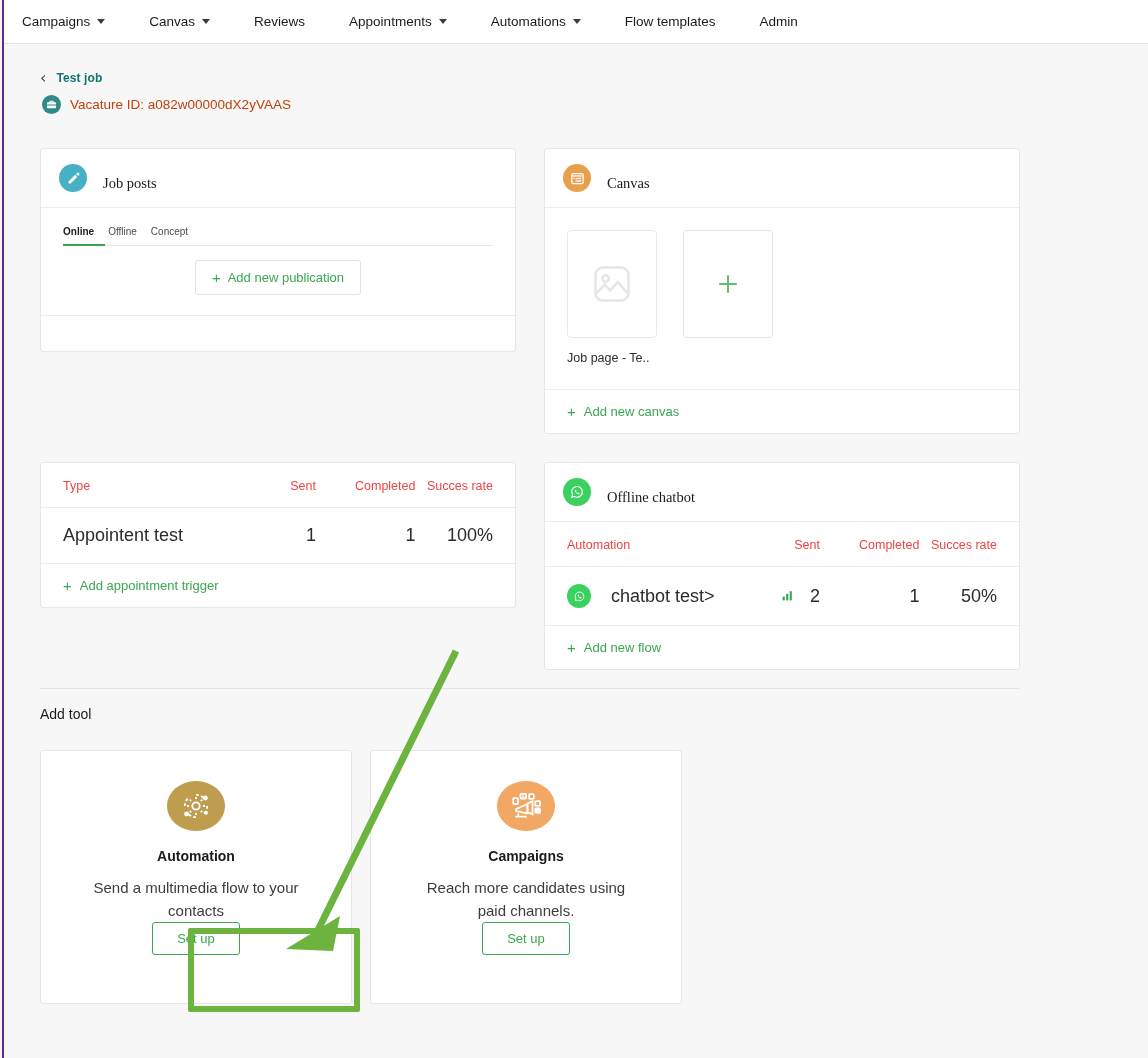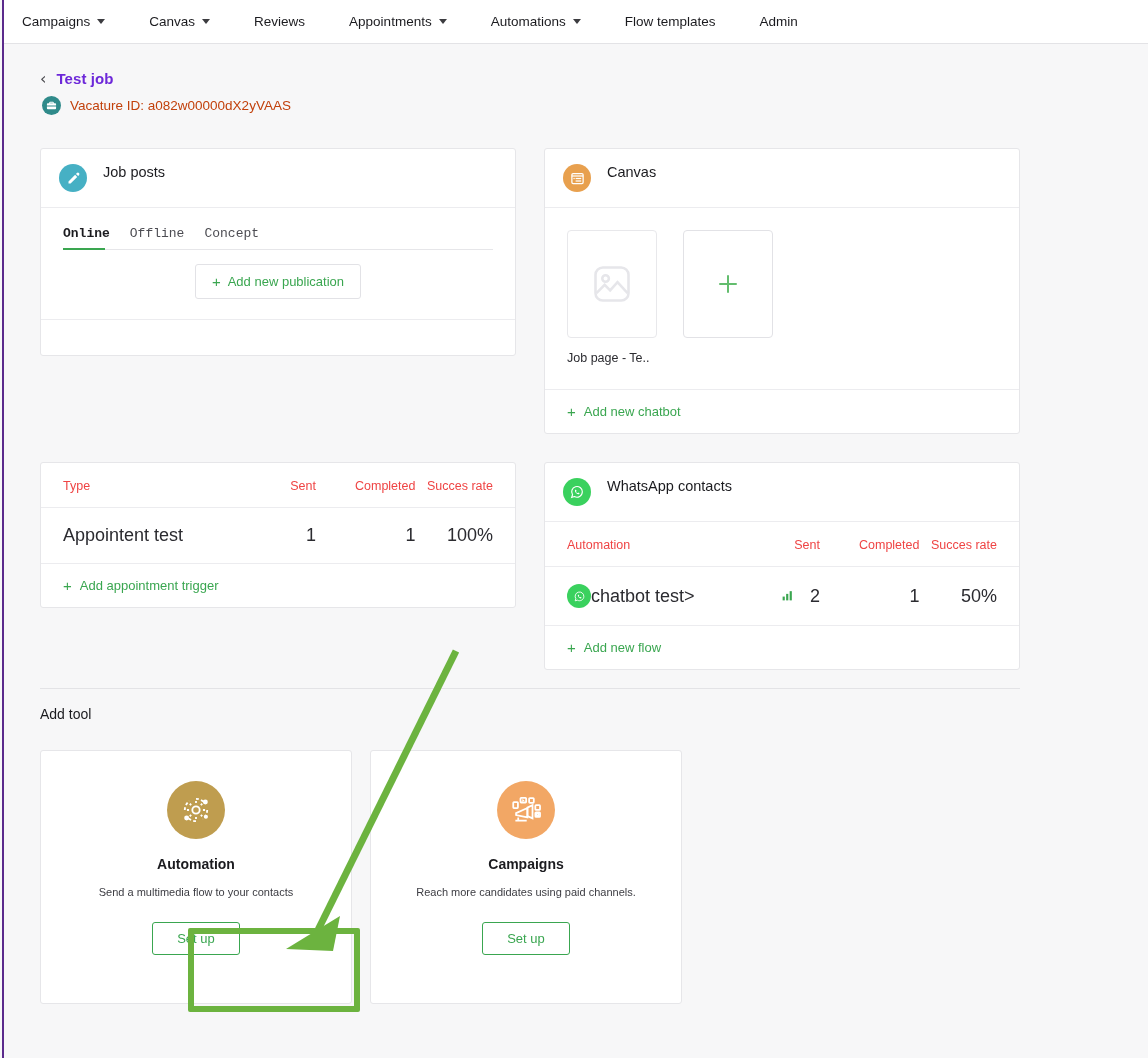--- a/index.html
+++ b/index.html
@@ -43,21 +43,21 @@
   }
   .crumb-row {
     display: flex; align-items: center; gap: 10px;
     margin: 26px 0 0 36px;
   }
   .back-chevron {
     font-size: 16px; color: #4a4a4f; line-height: 1; cursor: pointer;
     font-family: "DejaVu Sans", sans-serif;
   }
   .job-title {
-    font-size: 15px; font-weight: bold; color: #6d28d9; letter-spacing: .1px;
+    font-size: 12px; font-weight: bold; color: #0f766e; letter-spacing: .1px;
   }
   .vac-row {
     display: flex; align-items: center; gap: 9px;
     margin: 9px 0 0 38px;
   }
   .vac-badge {
     width: 19px; height: 19px; border-radius: 50%;
     background: #2f8a8a;
     display: flex; align-items: center; justify-content: center;
     flex: none;
@@ -71,35 +71,36 @@
     width: 980px;
   }
   .row { display: flex; gap: 28px; }
   .col { width: 476px; }
   .card {
     background: #ffffff;
     border: 1px solid #e6e6e9;
     border-radius: 3px;
   }
   .card-head {
-    display: flex; align-items: flex-start; gap: 16px;
+    display: flex; align-items: flex-end; gap: 16px;
     padding: 15px 18px;
     border-bottom: 1px solid #ececef;
+    font-family: Liberation Serif, serif;
   }
   .card-ico {
     width: 28px; height: 28px; border-radius: 50%;
     display: flex; align-items: center; justify-content: center; flex: none;
   }
   .card-ico svg { display: block; }
   .card-title { font-size: 14.5px; color: #1b1b1f; }
 
   
   .tabs {
-    display: flex; gap: 20px; padding: 18px 22px 0 22px;
-    font-size: 13px; color: #4c4c52; position: relative; font-family: Liberation Mono, monospace;
+    display: flex; gap: 14px; padding: 18px 22px 0 22px;
+    font-size: 10px; color: #4c4c52; position: relative;
   }
   .tab { padding-bottom: 8px; cursor: pointer; }
   .tab.active { color: #1b1b1f; font-weight: bold; }
   .tabs-rule {
     margin: 0 22px; height: 1px; background: #e6e6e9; position: relative;
   }
   .tab-underline {
     position: absolute; left: 0px; top: -1px; width: 42px; height: 2px;
     background: #3aa650;
   }
@@ -147,21 +148,21 @@
   table.stat tbody tr { border-top: 1px solid #ececef; }
   table.stat td {
     font-size: 18px; color: #2b2b30; text-align: right;
     padding: 17px 0 17px 0;
   }
   .card-foot {
     border-top: 1px solid #ececef;
     padding: 14px 22px; font-size: 13px; color: #3aa650;
     display: flex; align-items: center; gap: 8px; cursor: pointer;
   }
-  .bot-cell { display: flex; align-items: center; gap: 0; }
+  .bot-cell { display: flex; align-items: center; gap: 20px; }
   .bot-ico { width: 24px; height: 24px; border-radius: 50%; background: #3ad15e;
              display: flex; align-items: center; justify-content: center; flex: none; }
   .sent-cell { display: flex; align-items: center; justify-content: flex-end; gap: 16px; }
 
   
   .divider {
     position: absolute; left: 36px; top: 644px; width: 980px; height: 1px;
     background: #e3e3e6;
   }
   .addtool-label {
@@ -174,21 +175,21 @@
     background: #fff; border: 1px solid #e6e6e9; border-radius: 3px;
     display: flex; flex-direction: column; align-items: center;
     padding-top: 30px;
   }
   .tool-ico {
     width: 58px; height: 58px; border-radius: 50%;
     display: flex; align-items: center; justify-content: center;
   }
   .tool-name { margin-top: 17px; font-size: 14px; font-weight: bold; color: #1b1b1f; }
   .tool-desc {
-    margin-top: 12px; font-size: 11px; color: #3c3c42;
+    margin-top: 12px; font-size: 15px; color: #3c3c42;
     text-align: center; width: 230px; line-height: 1.55;
   }
   .setup-btn {
     margin-top: auto; margin-bottom: 48px;
     border: 1px solid #3aa650; color: #3aa650; background: #fff;
     font-size: 13px; padding: 8px 24px; border-radius: 3px; cursor: pointer;
   }
 
   
   .anno { position: absolute; left: 0; top: 0; width: 1148px; height: 1058px;
@@ -312,21 +313,21 @@
               <div class="thumb add">
                 <svg width="30" height="30" viewBox="0 0 24 24" stroke="#63bd6e" stroke-width="1.6">
                   <path d="M12 5v14M5 12h14"></path>
                 </svg>
               </div>
             </div>
           </div>
 
           <div class="canvas-foot">
             <span class="plus-sign">+</span>
-            <span>Add new chatbot</span>
+            <span>Add new canvas</span>
           </div>
         </div>
       </div>
     </div>
 
     <div class="row" style="margin-top:28px">
 
       <div class="col">
         <div class="card">
 
@@ -358,21 +359,21 @@
 
       <div class="col">
         <div class="card">
           <div class="card-head">
             <span class="card-ico" style="background:#3ad15e">
               <svg width="16" height="16" viewBox="0 0 24 24" fill="none" stroke="#ffffff" stroke-width="1.7">
                 <path d="M20 11.8a8 8 0 0 1-11.9 7L4 20l1.3-3.9A8 8 0 1 1 20 11.8z"></path>
                 <path d="M9 9.2c.3-.6.7-.6 1-.6.3 0 .6.2.8.7l.5 1c.1.3 0 .5-.2.7l-.4.4c-.1.2-.1.4 0 .6.4.7 1 1.3 1.8 1.6.2.1.4 0 .6-.1l.4-.4c.2-.2.4-.2.6-.1l1.1.5c.4.2.5.5.5.8 0 .4-.2.8-.8 1.1-1 .5-2.6-.2-4-1.6-1.4-1.4-2.2-3-1.9-4z" fill="#ffffff" stroke="none"></path>
               </svg>
             </span>
-            <span class="card-title">WhatsApp contacts</span>
+            <span class="card-title">Offline chatbot</span>
           </div>
 
           <table class="stat">
             <thead>
               <tr>
                 <th class="first" style="width:42%">Automation</th>
                 <th style="width:16%">Sent</th>
                 <th style="width:21%">Completed</th>
                 <th class="last" style="width:21%">Succes rate</th>
               </tr>

